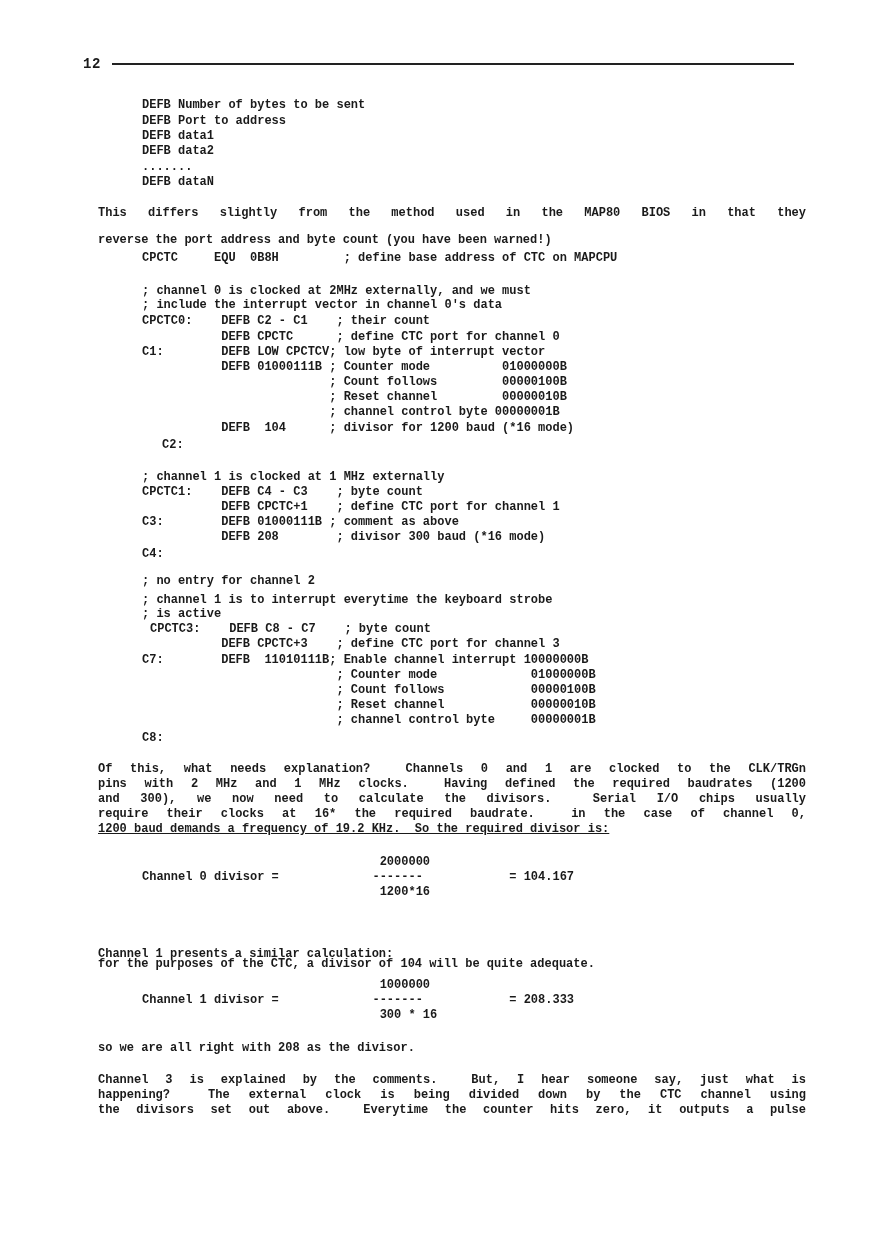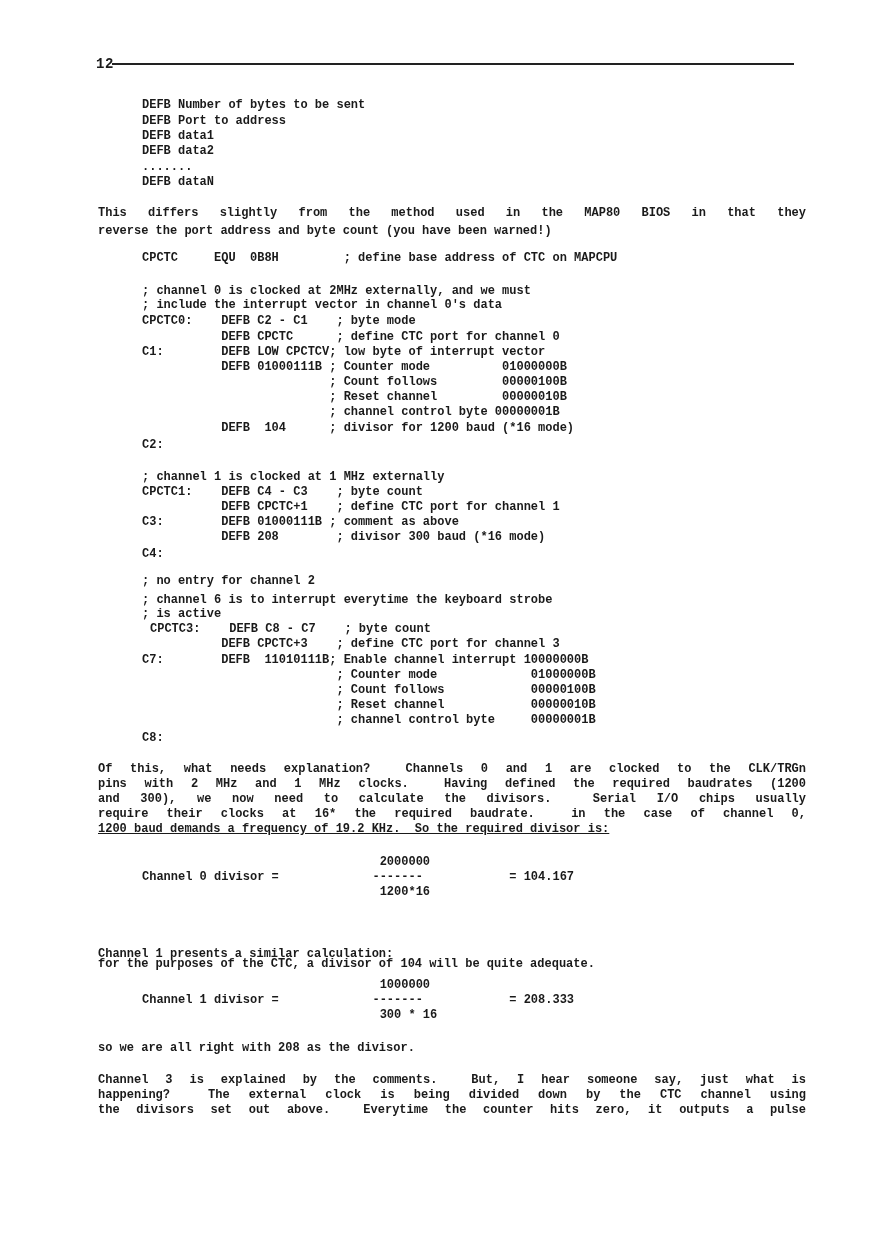--- a/index.html
+++ b/index.html
@@ -1,19 +1,19 @@
 <!DOCTYPE html>
 <html><head>
 <meta charset="utf-8">
 <style>
   html, body { margin: 0; padding: 0; background: #ffffff; }
   body { width: 878px; height: 1242px; position: relative; overflow: hidden;
          font-family: "Liberation Mono", "DejaVu Sans Mono", monospace; color: #1a1a1a; }
   .page-number { position: absolute; left: 83px; top: 56px; font-size: 14px; font-weight: bold;
-                 font-family: "Liberation Mono", monospace; letter-spacing: 0.5px; margin-left: 13px; }
+                 font-family: "Liberation Mono", monospace; letter-spacing: 0.5px; }
   .header-rule { position: absolute; left: 112px; top: 63px; width: 682px; height: 2px; background: #222; }
   .line { position: absolute; white-space: pre; font-size: 12px; font-weight: bold; line-height: 14px;
           font-family: "Liberation Mono", "DejaVu Sans Mono", monospace; padding-left: 12px; }
   .code { left: 130px; }
   .para { left: 86px; width: 708px; text-align: justify; text-align-last: justify; }
   .para.last { text-align-last: left; }
 </style>
 </head>
 <body>
 
@@ -24,49 +24,49 @@
   <div>
       <div class="line code" style="top: 98px;">DEFB Number of bytes to be sent</div>
       <div class="line code" style="top: 114px;">DEFB Port to address</div>
       <div class="line code" style="top: 129px;">DEFB data1</div>
       <div class="line code" style="top: 144px;">DEFB data2</div>
       <div class="line code" style="top: 160px;">.......</div>
       <div class="line code" style="top: 175px;">DEFB dataN</div>
     </div>
   <div>
       <div class="line para" style="top: 206px;">This differs slightly from the method used in the MAP80 BIOS in that they</div>
-      <div class="line para last" style="top: 224px;">reverse the port address and byte count (you have been warned!)</div>
+      <div class="line para last" style="top: 233px;">reverse the port address and byte count (you have been warned!)</div>
     </div>
   <div>
       <div class="line code" style="top: 251px;">CPCTC     EQU  0B8H         ; define base address of CTC on MAPCPU</div>
     </div>
   <div>
       <div class="line code" style="top: 284px;">; channel 0 is clocked at 2MHz externally, and we must</div>
       <div class="line code" style="top: 298px;">; include the interrupt vector in channel 0's data</div>
-      <div class="line code" style="top: 314px;">CPCTC0:    DEFB C2 - C1    ; byte mode</div>
+      <div class="line code" style="top: 314px;">CPCTC0:    DEFB C2 - C1    ; their count</div>
       <div class="line code" style="top: 330px;">           DEFB CPCTC      ; define CTC port for channel 0</div>
       <div class="line code" style="top: 345px;">C1:        DEFB LOW CPCTCV; low byte of interrupt vector</div>
       <div class="line code" style="top: 360px;">           DEFB 01000111B ; Counter mode          01000000B</div>
       <div class="line code" style="top: 375px;">                          ; Count follows         00000100B</div>
       <div class="line code" style="top: 390px;">                          ; Reset channel         00000010B</div>
       <div class="line code" style="top: 405px;">                          ; channel control byte 00000001B</div>
       <div class="line code" style="top: 421px;">           DEFB  104      ; divisor for 1200 baud (*16 mode)</div>
-      <div class="line code" style="top: 438px;">C2:</div>
+      <div class="line code" style="top: 438px; margin-left: 20px;">C2:</div>
     </div>
   <div>
       <div class="line code" style="top: 470px;">; channel 1 is clocked at 1 MHz externally</div>
       <div class="line code" style="top: 485px;">CPCTC1:    DEFB C4 - C3    ; byte count</div>
       <div class="line code" style="top: 500px;">           DEFB CPCTC+1    ; define CTC port for channel 1</div>
       <div class="line code" style="top: 515px;">C3:        DEFB 01000111B ; comment as above</div>
       <div class="line code" style="top: 530px;">           DEFB 208        ; divisor 300 baud (*16 mode)</div>
       <div class="line code" style="top: 547px;">C4:</div>
     </div>
   <div>
       <div class="line code" style="top: 574px;">; no entry for channel 2</div>
-      <div class="line code" style="top: 593px;">; channel 6 is to interrupt everytime the keyboard strobe</div>
+      <div class="line code" style="top: 593px;">; channel 1 is to interrupt everytime the keyboard strobe</div>
       <div class="line code" style="top: 607px;">; is active</div>
       <div class="line code" style="top: 622px; margin-left: 8px;">CPCTC3:    DEFB C8 - C7    ; byte count</div>
       <div class="line code" style="top: 637px;">           DEFB CPCTC+3    ; define CTC port for channel 3</div>
       <div class="line code" style="top: 653px;">C7:        DEFB  11010111B; Enable channel interrupt 10000000B</div>
       <div class="line code" style="top: 668px;">                           ; Counter mode             01000000B</div>
       <div class="line code" style="top: 683px;">                           ; Count follows            00000100B</div>
       <div class="line code" style="top: 698px;">                           ; Reset channel            00000010B</div>
       <div class="line code" style="top: 713px;">                           ; channel control byte     00000001B</div>
       <div class="line code" style="top: 731px;">C8:</div>
     </div>

